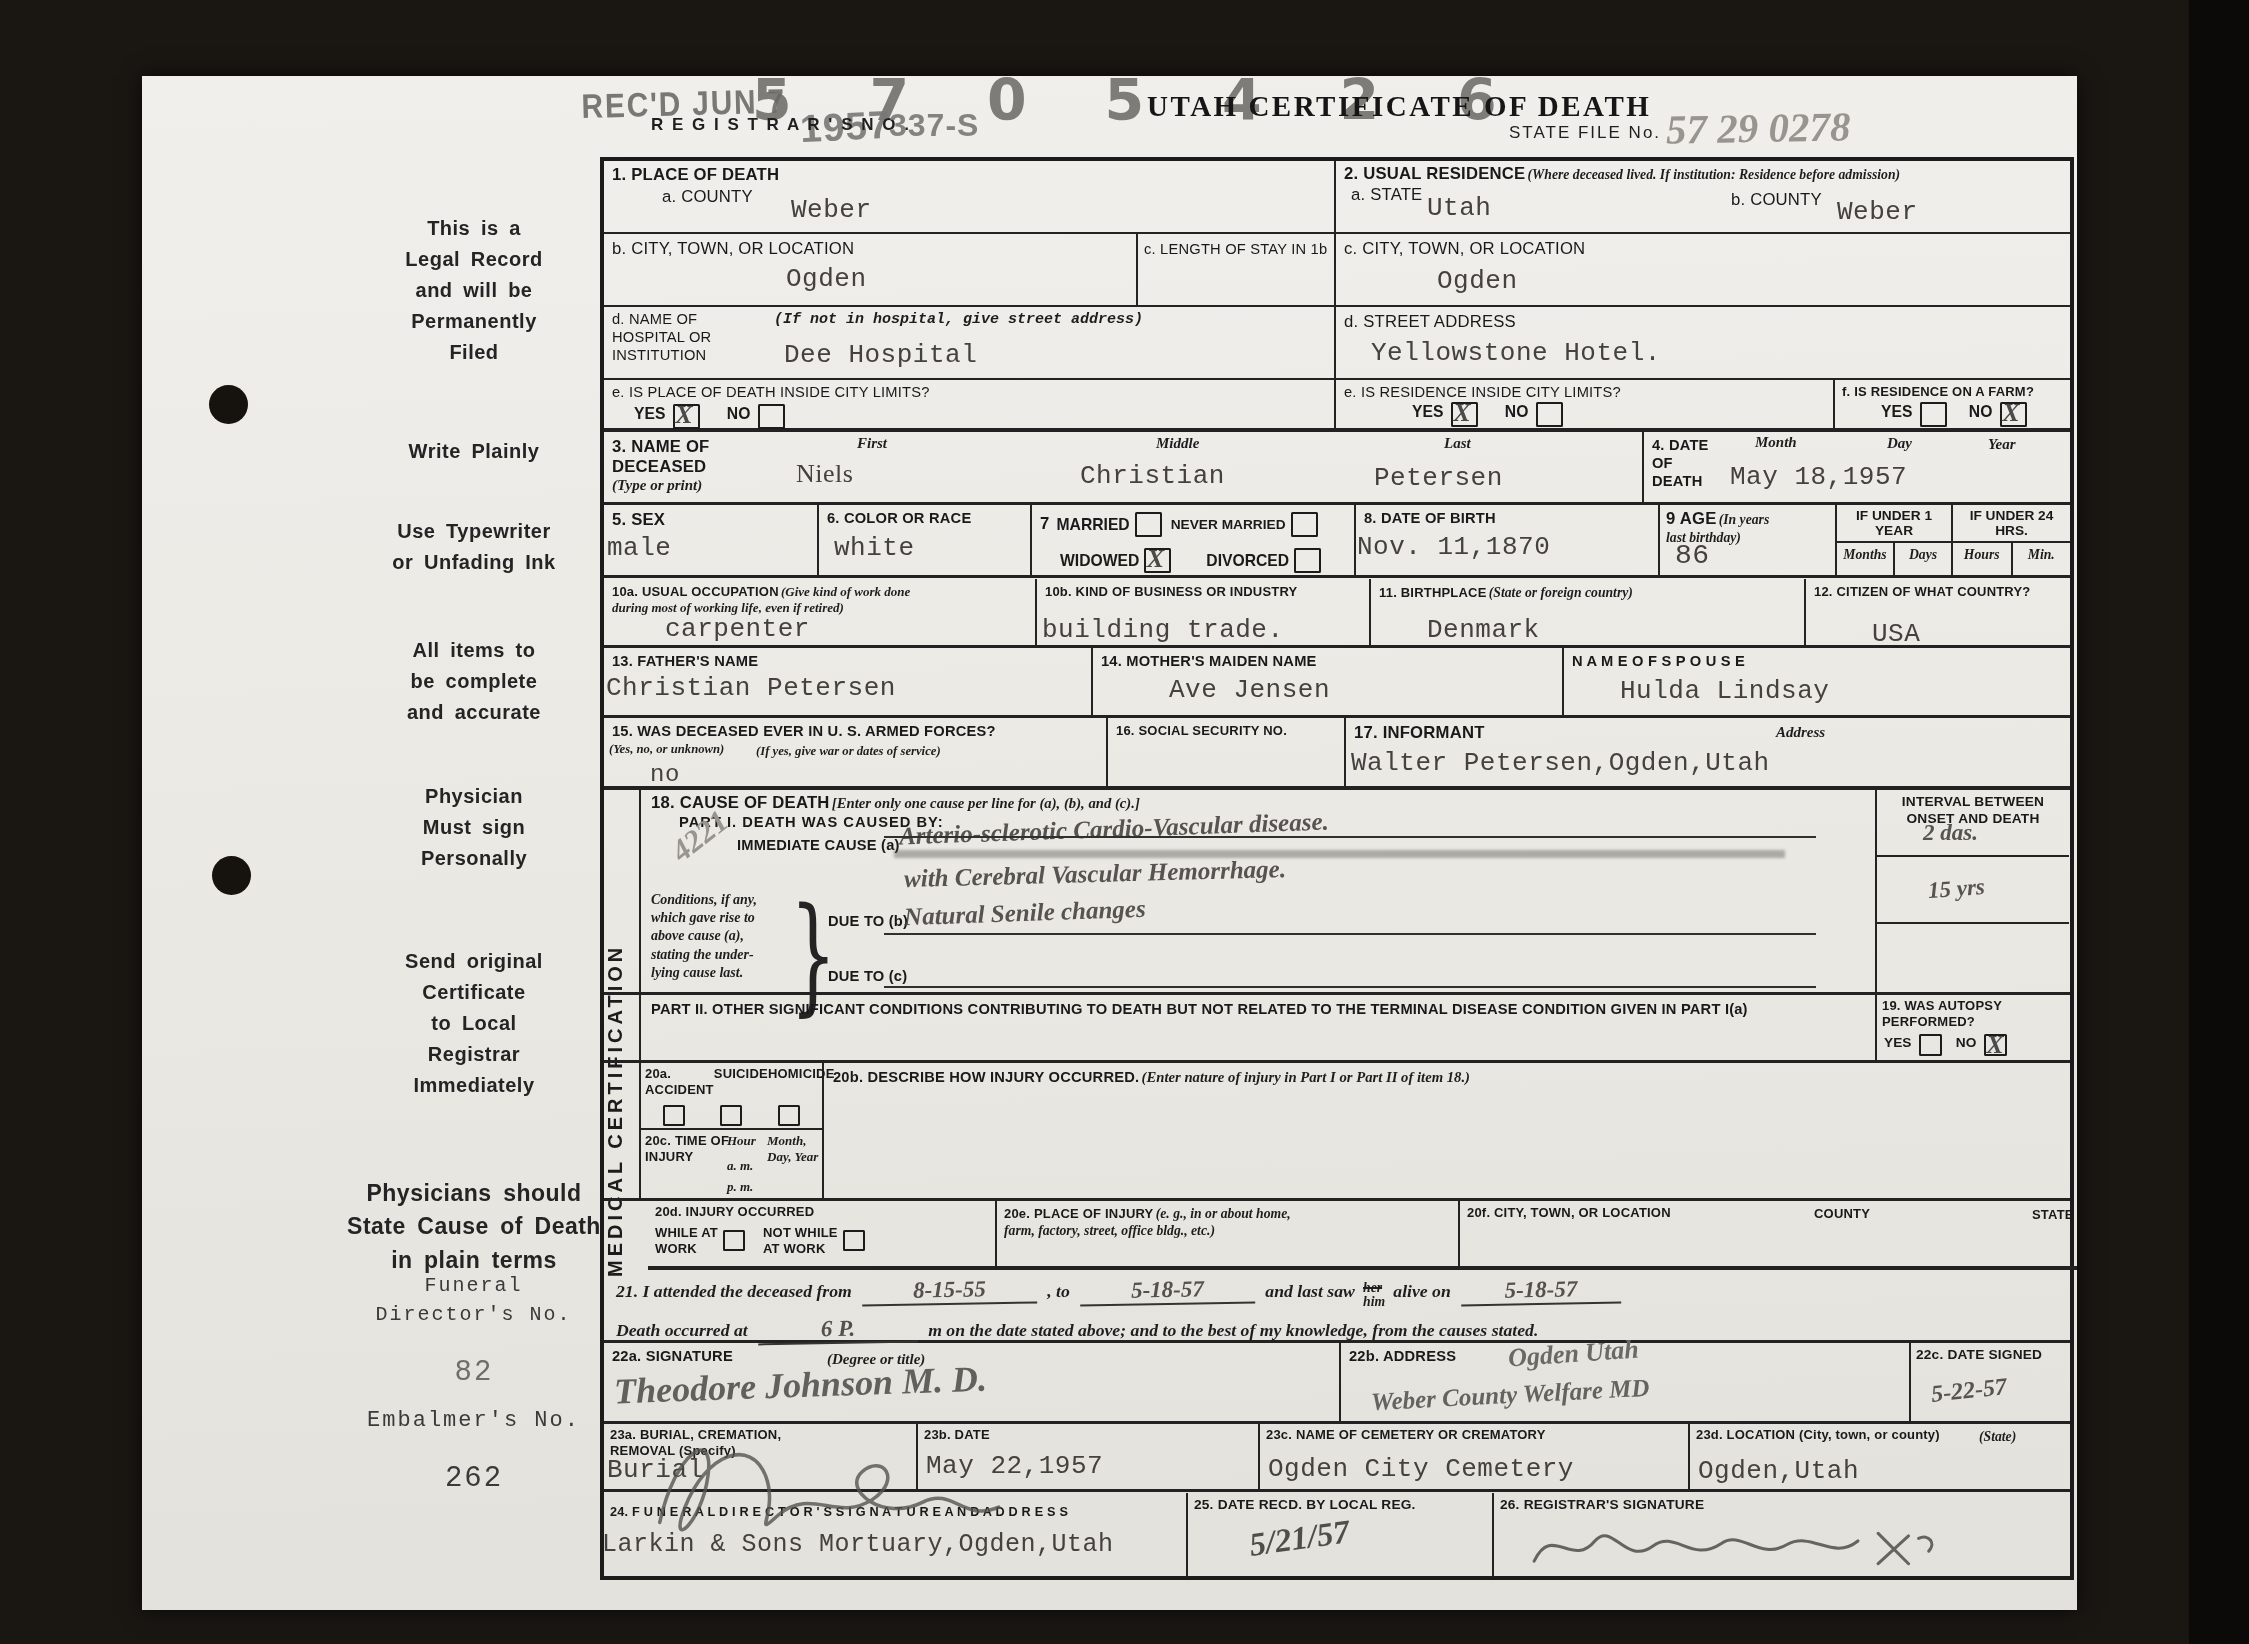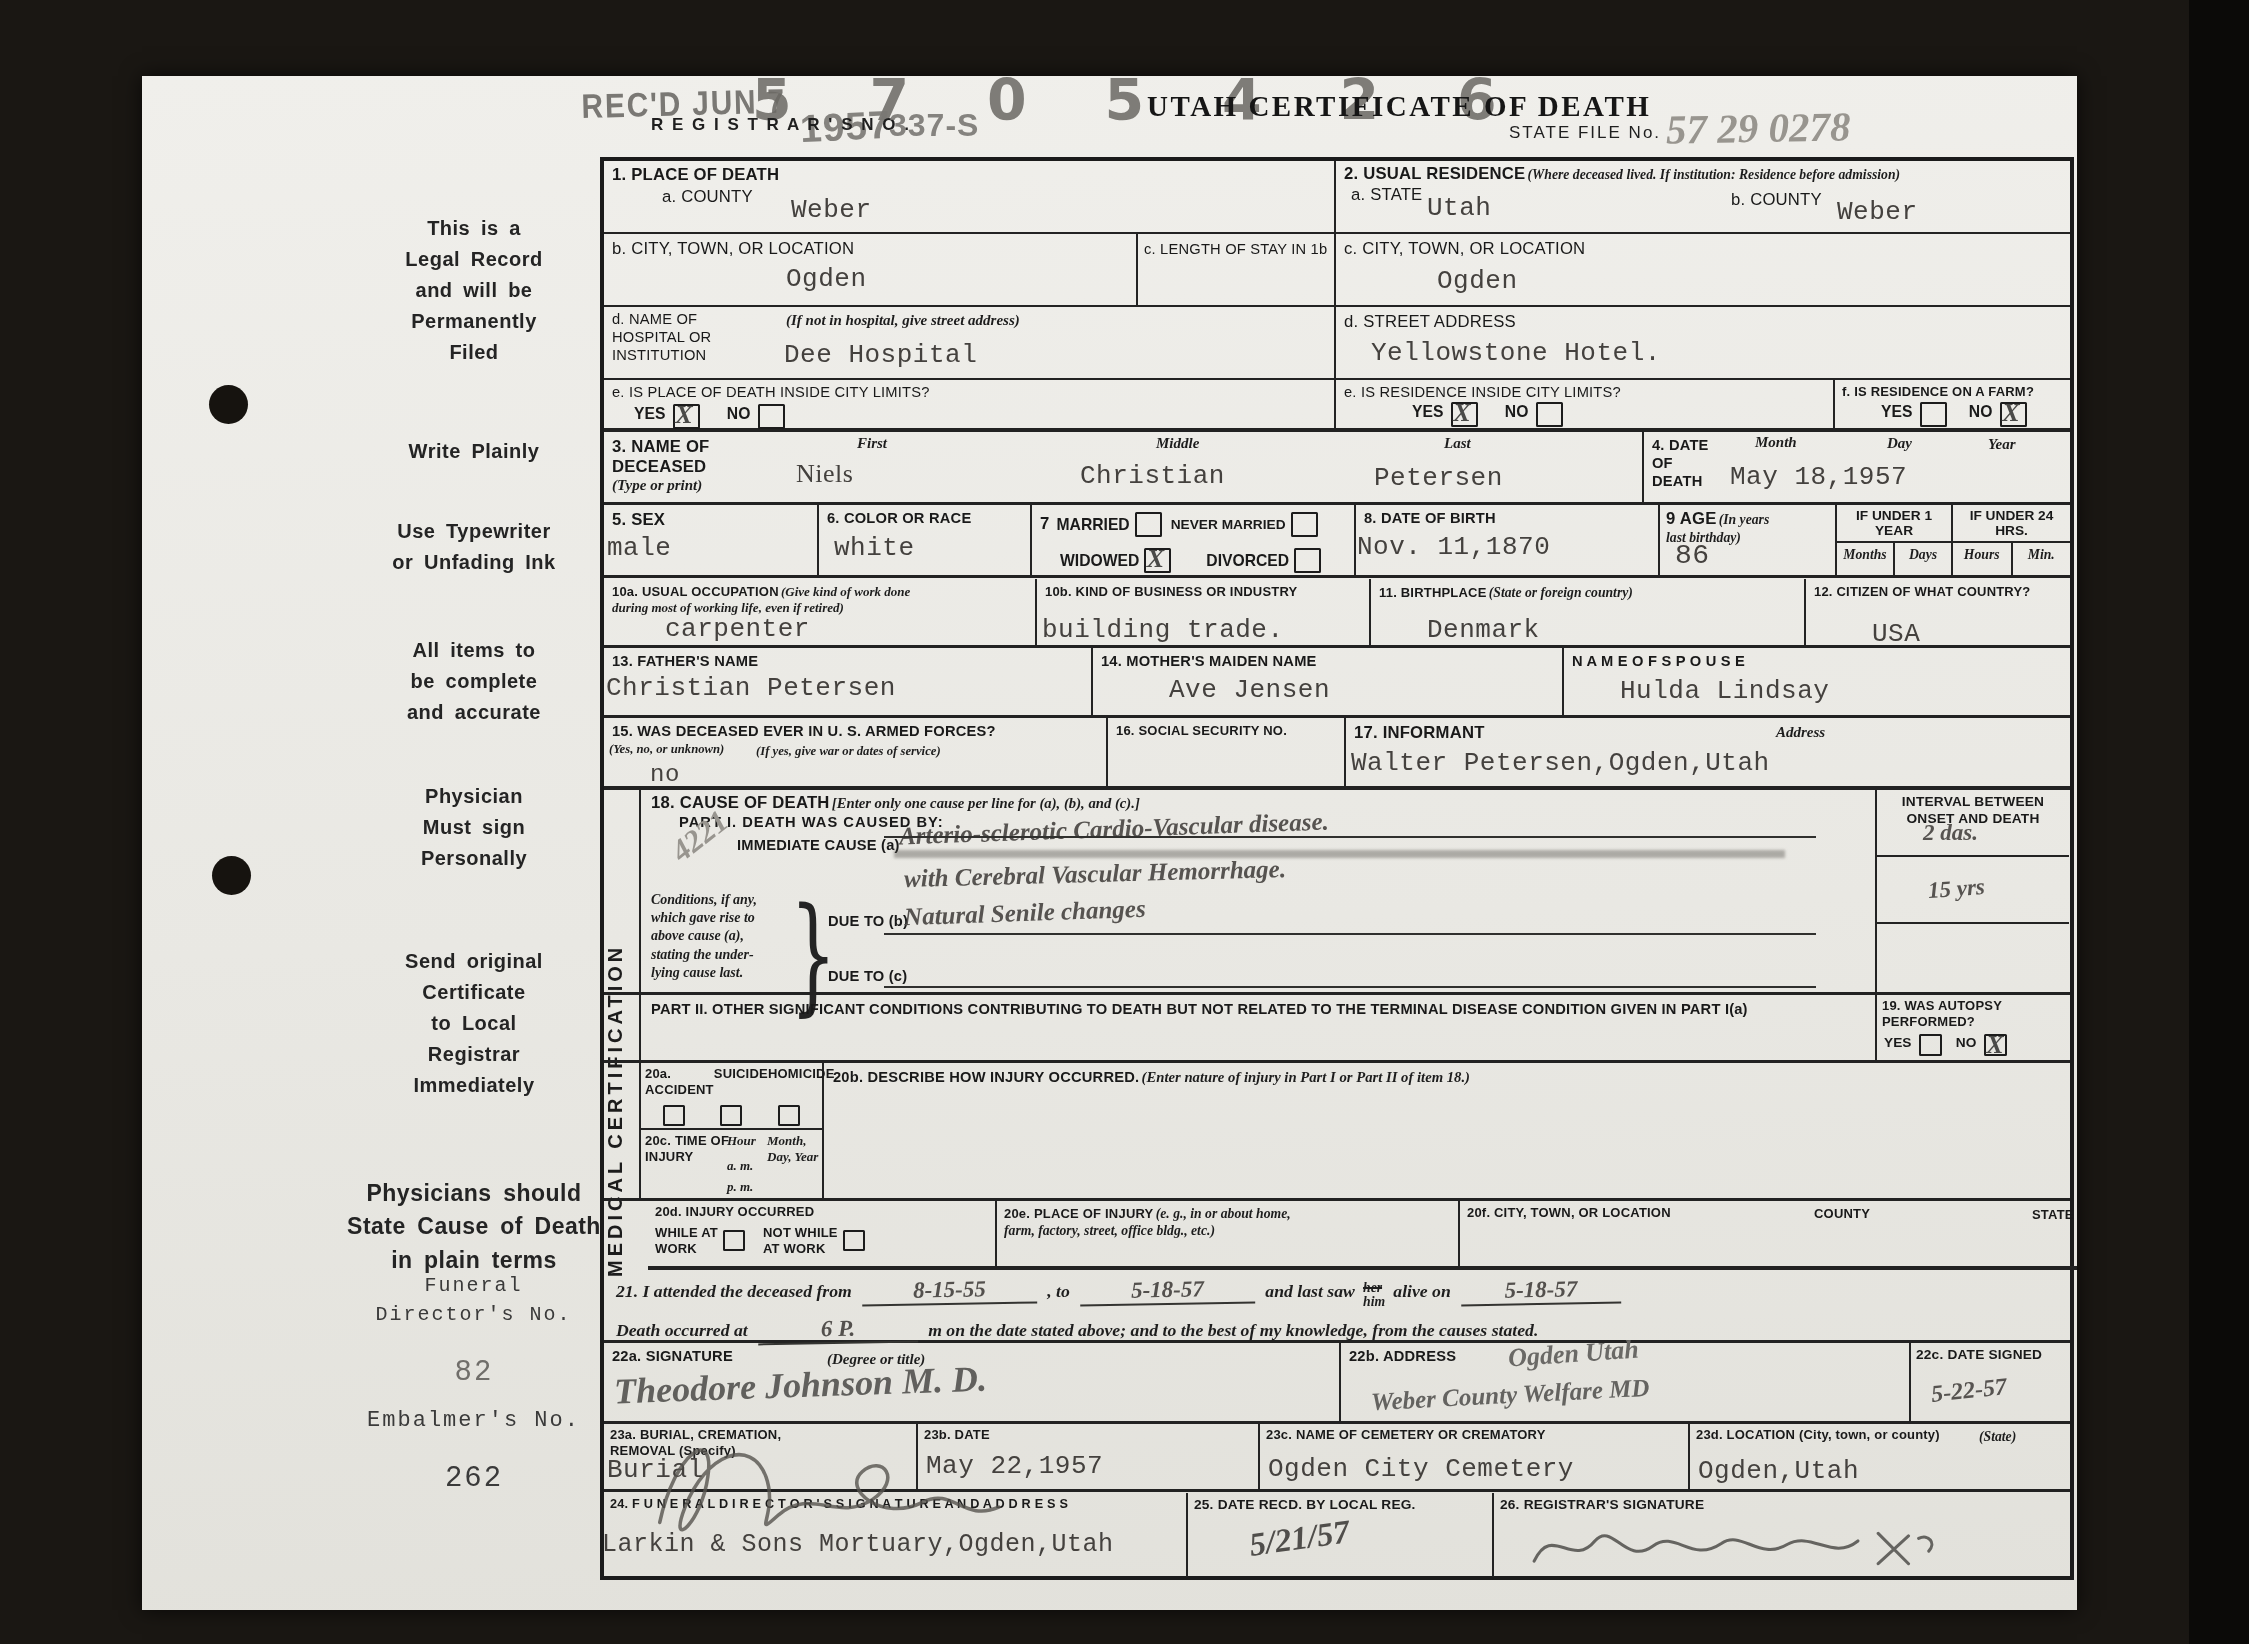--- a/index.html
+++ b/index.html
@@ -122,21 +122,21 @@
               <span class="abs typed" style="left:182px;top:31px;">Ogden</span>
             </div>
             <div style="position:relative;flex:1;padding:7px 6px;box-sizing:border-box;">
               <span class="lb lb-sm" style="font-weight:400;">c.  LENGTH OF STAY IN 1b</span>
             </div>
           </div>
           <div class="subrow" style="height:73px;padding:4px 8px;">
             <span class="lb lb-sm" style="font-weight:400;">d.  NAME OF
      HOSPITAL OR
      INSTITUTION</span>
-            <span class="abs it" style="left:182px;top:4px;">(If not in hospital, give street address)</span>
+            <span class="abs it" style="left:170px;top:4px;font-family:Liberation Mono, monospace;">(If not in hospital, give street address)</span>
             <span class="abs typed" style="left:180px;top:34px;">Dee Hospital</span>
           </div>
           <div class="subrow" style="height:51px;border-bottom:none;padding:4px 8px;">
             <span class="lb lb-sm" style="font-weight:400;">e.  IS PLACE OF DEATH INSIDE CITY LIMITS?</span>
             <span class="abs" style="left:30px;top:24px;">
               <span class="yesno">YES</span>
               <span class="cb"><span class="cbx">X</span></span>
               <span class="yesno" style="margin-left:20px;">NO</span>
               <span class="cb"><span class="cbx"></span></span>
             </span>
@@ -494,21 +494,21 @@
           <span class="abs typed" style="left:8px;top:31px;">Ogden City Cemetery</span>
         </div>
         <div class="cell nob" style="width:380px;padding:3px 6px;">
           <span class="lb lb-xs">23d.  LOCATION (City, town, or county)</span>
           <span class="abs it" style="left:289px;top:4px;font-size:13.7px;">(State)</span>
           <span class="abs typed" style="left:8px;top:33px;">Ogden,Utah</span>
         </div>
       </div>
 
       <div class="row" style="top:1332px;height:84px;border-bottom:none;">
-        <div class="cell" style="width:584px;padding:4px 6px;">
+        <div class="cell" style="width:584px;padding:12px 6px;">
           <span class="lb" style="font-size:12.7px;">24. F U N E R A L   D I R E C T O R ' S   S I G N A T U R E   A N D   A D D R E S S</span>
           <span class="abs typed" style="left:-2px;top:38px;font-size:25px;white-space:nowrap;">Larkin &amp; Sons Mortuary,Ogden,Utah</span>
         </div>
         <div class="cell" style="width:306px;padding:4px 6px;">
           <span class="lb" style="font-size:13.7px;">25.  DATE RECD. BY LOCAL REG.</span>
           <span class="abs hand" style="left:61px;top:28px;font-size:33px;transform:rotate(-8deg);color:#504e4b;">5/21/57</span>
         </div>
         <div class="cell nob" style="width:481px;padding:4px 6px;">
           <span class="lb" style="font-size:13.7px;">26.  REGISTRAR'S SIGNATURE</span>
           <svg class="scrawl" style="left:30px;top:20px;" width="425" height="61" viewBox="0 0 840 120">

